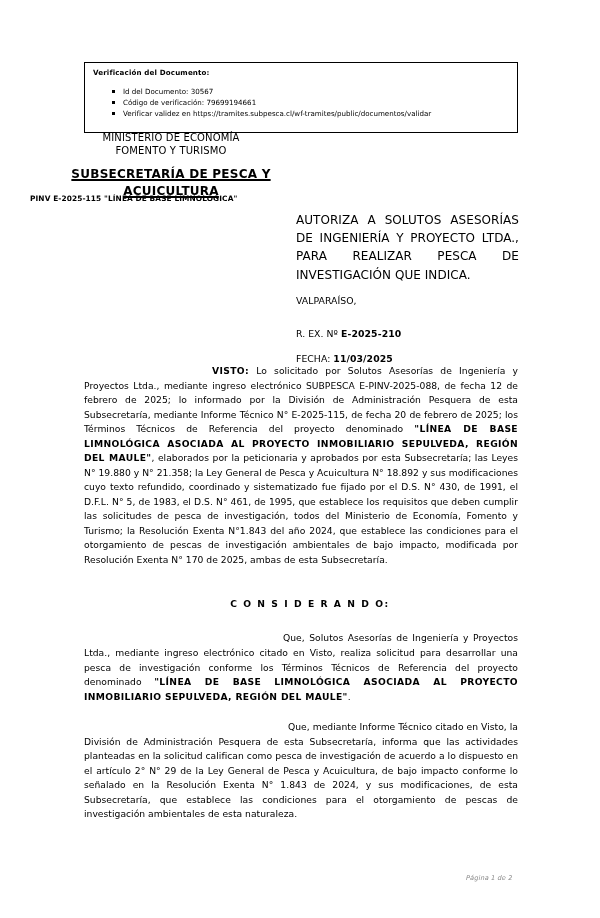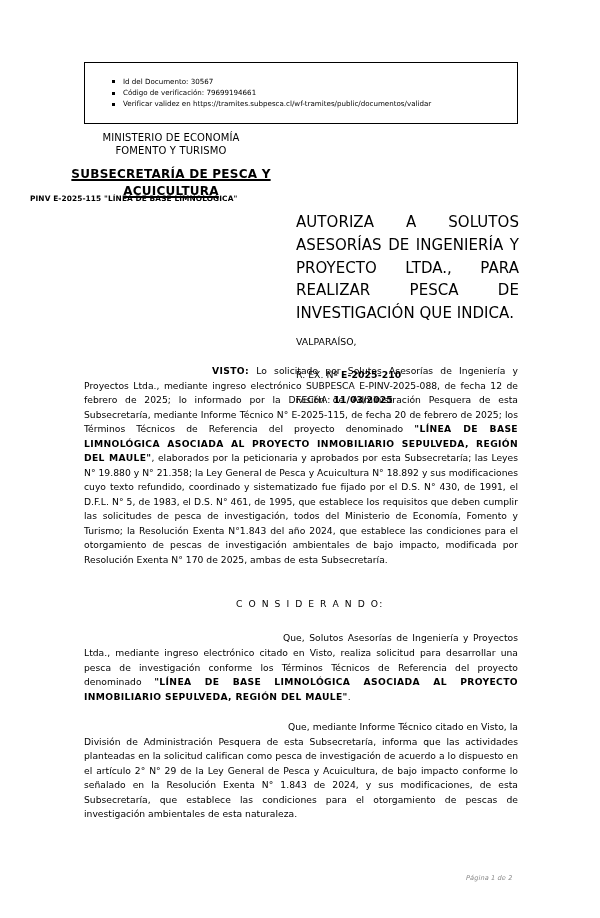--- a/index.html
+++ b/index.html
@@ -102,21 +102,21 @@
   }
 
   
   .title-block {
     position: absolute;
     left: 296px;
     top: 211px;
     width: 223px;
   }
   .title-block .subject {
-    font-size: 15px;
+    font-size: 12px;
     line-height: 1.52;
     text-align: justify;
     text-align-last: left;
     letter-spacing: 0.05px;
   }
   .title-block .city {
     font-size: 9.3px;
     line-height: 1.5;
     margin-top: 10px;
     letter-spacing: 0.05px;
@@ -162,21 +162,21 @@
   .indent-lead-2 {
     display: inline-block;
     width: 199px;
   }
   .indent-lead-3 {
     display: inline-block;
     width: 204px;
   }
   .considerando {
     font-size: 9.2px;
-    font-weight: normal;
+    font-weight: bold;
     letter-spacing: 1.55px;
     text-align: center;
     margin: 0;
     padding-left: 18px;
   }
   .gap-lg { height: 31px; }
   .gap-md { height: 22px; }
   .gap-sm { height: 16px; }
 
   
@@ -189,20 +189,21 @@
     font-style: italic;
     letter-spacing: 0.1px;
   }
 </style>
 </head>
 <body>
 
 <div class="page">
 
   <div class="verif-box">
+    <div class="verif-title">Verificación del Documento:</div>
     <ul class="verif-list">
       <li>Id del Documento: 30567</li>
       <li>Código de verificación: 79699194661</li>
       <li>Verificar validez en https://tramites.subpesca.cl/wf-tramites/public/documentos/validar</li>
     </ul>
   </div>
 
   <div class="ministry">
     <div class="ministry-line">MINISTERIO DE ECONOMÍA</div>
     <div class="ministry-line">FOMENTO Y TURISMO</div>

